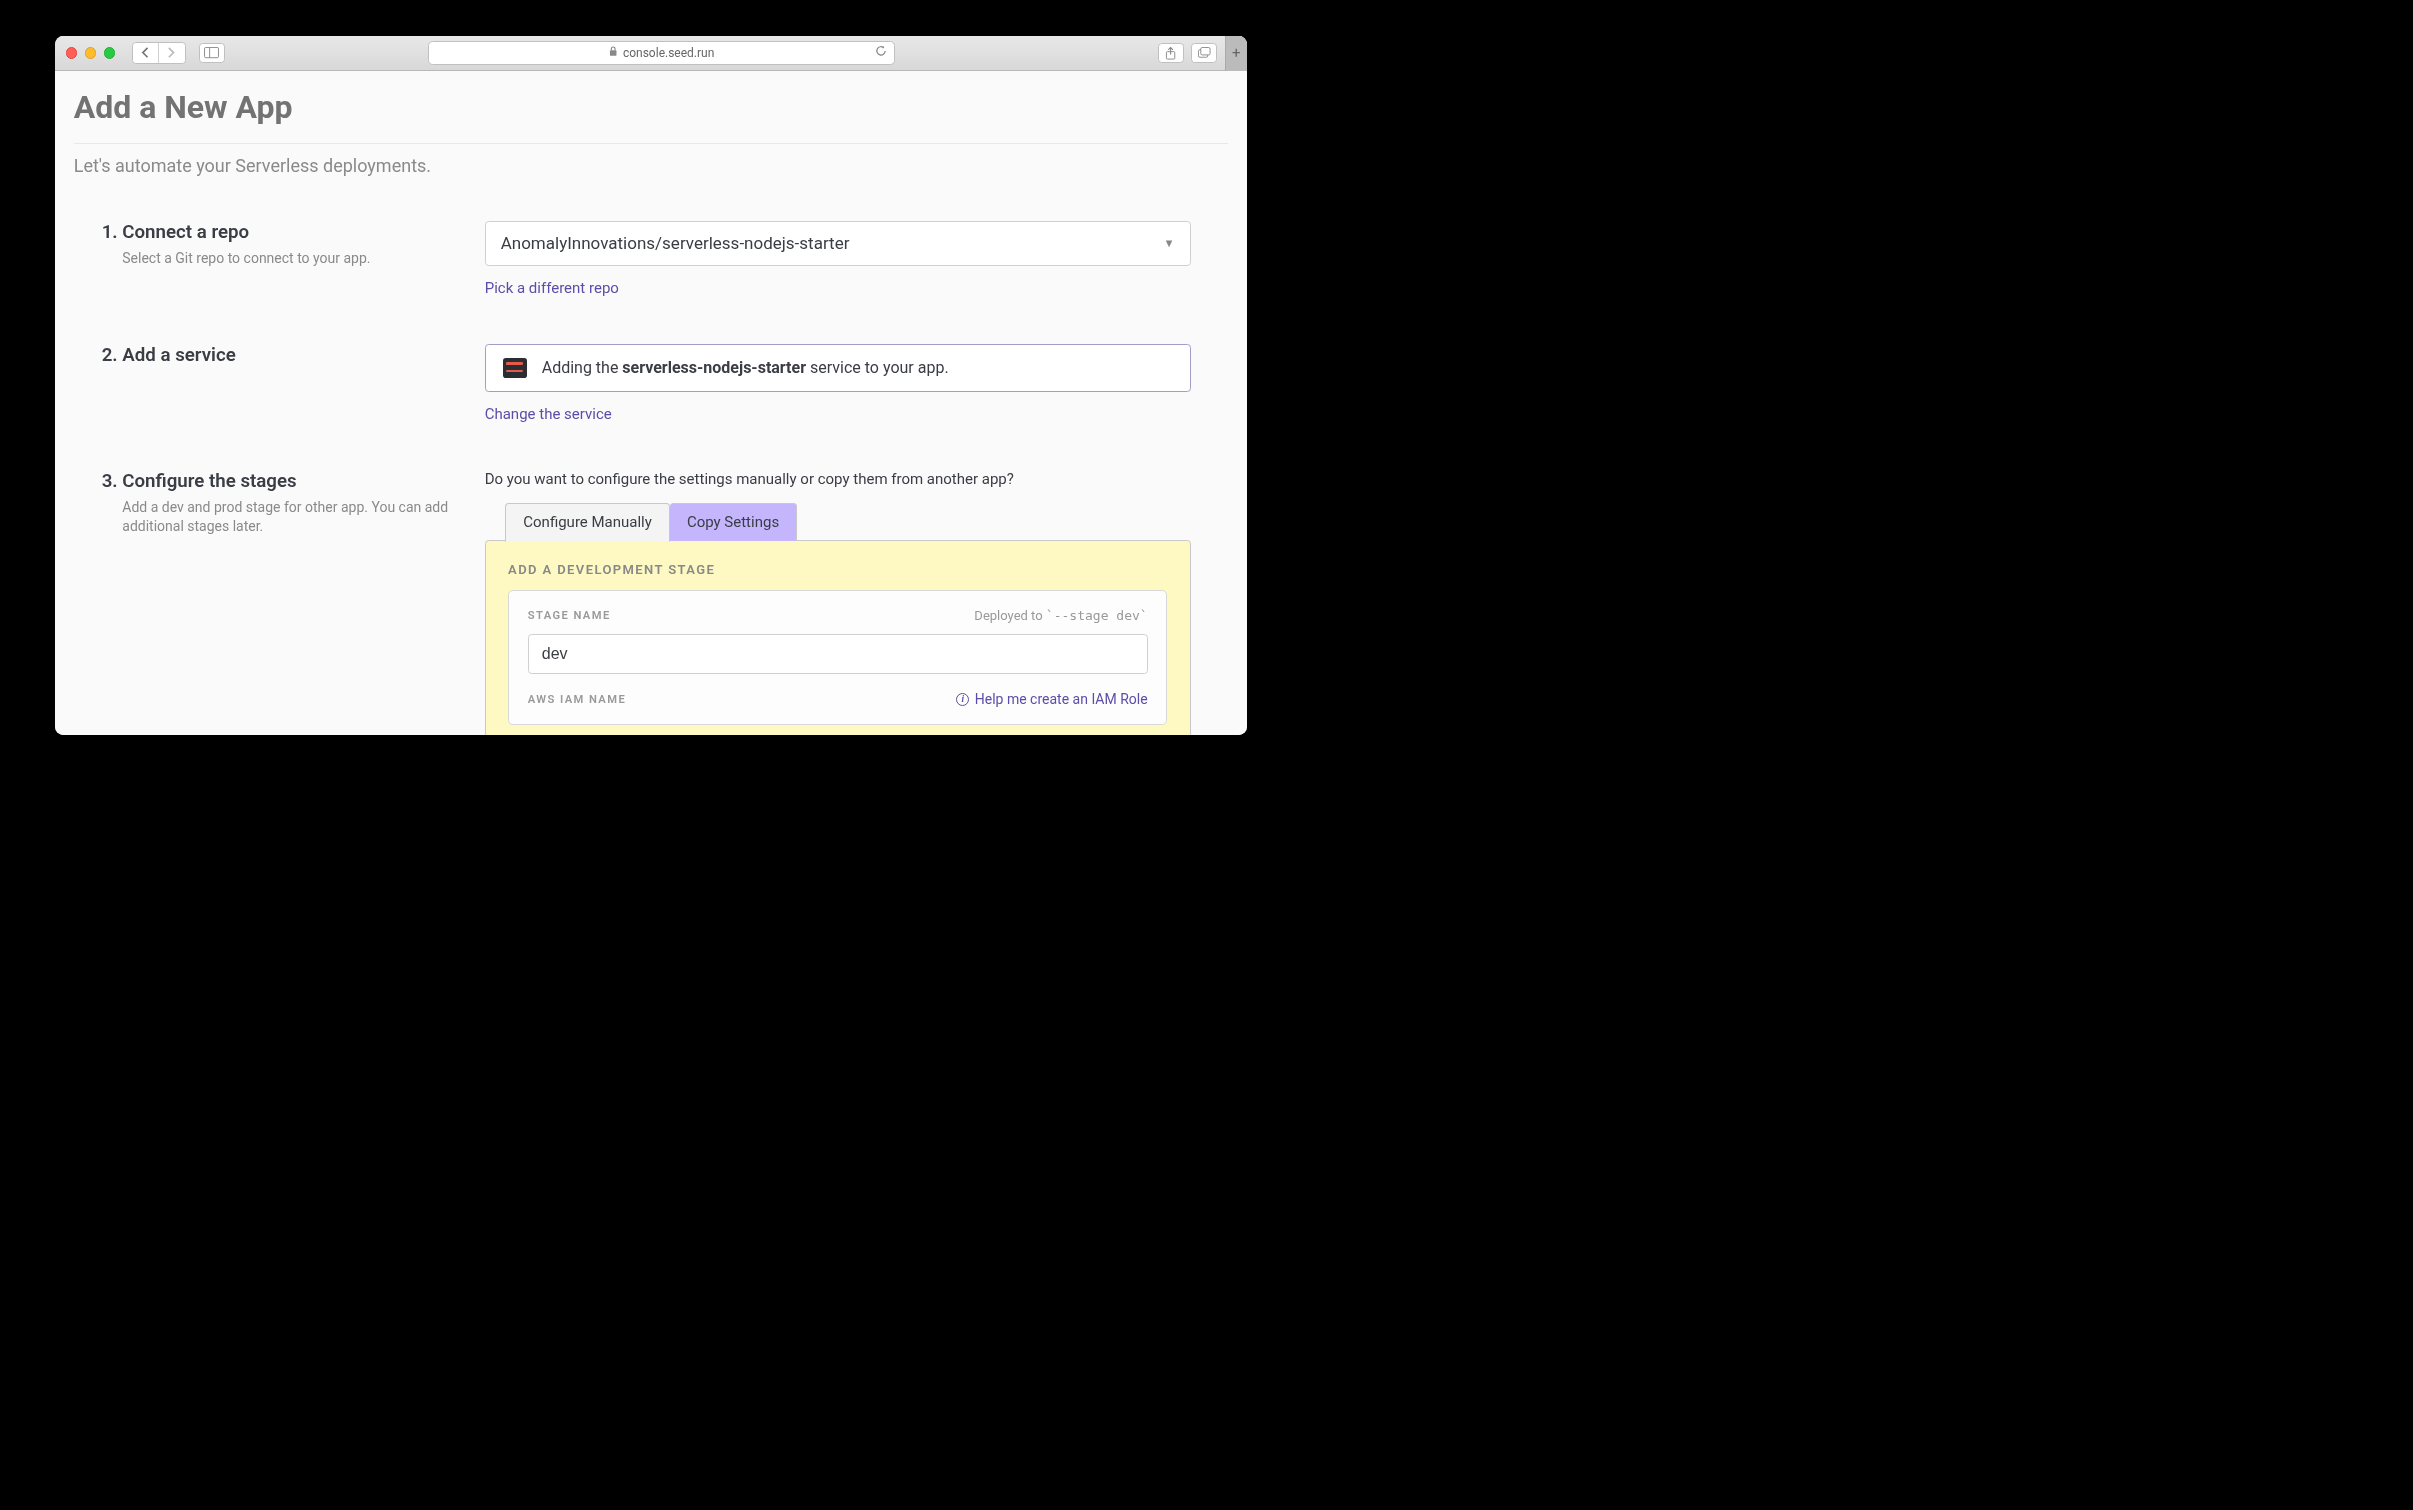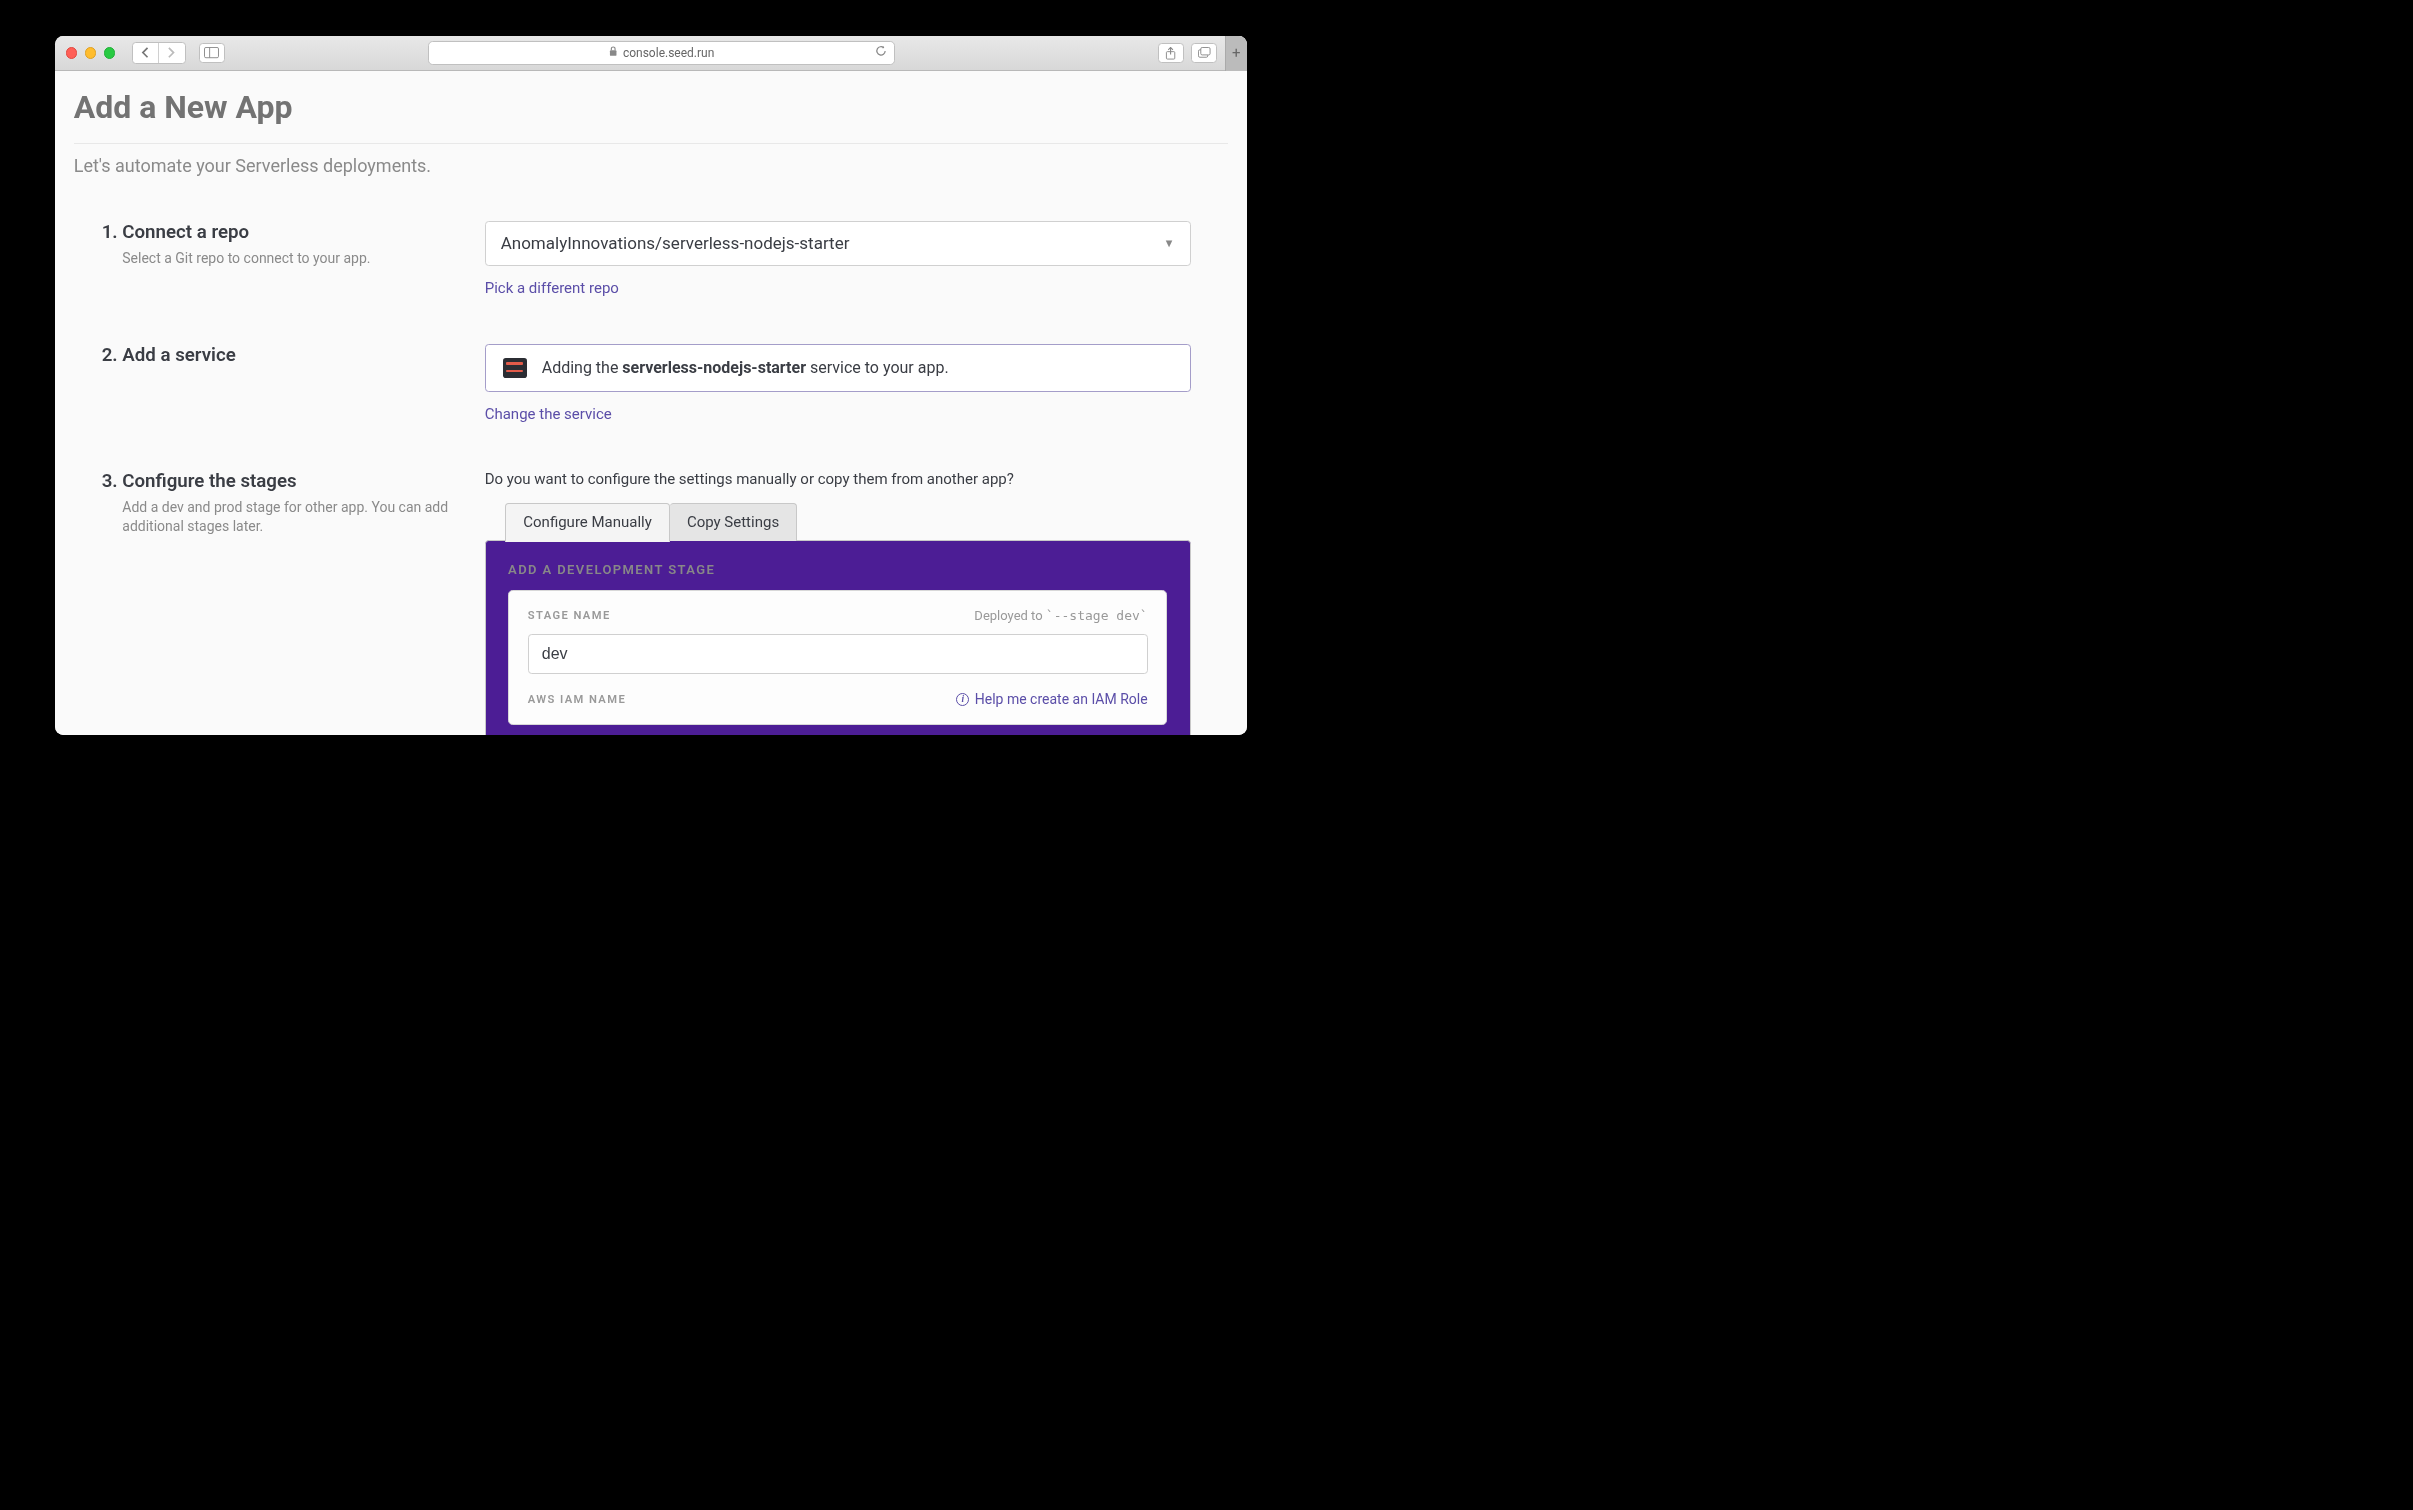--- a/index.html
+++ b/index.html
@@ -263,27 +263,27 @@
       cursor: pointer;
       border-top-left-radius: 3.7px;
       border-top-right-radius: 3.7px;
     }
     .tab-active {
       background: #f4f4f4;
       border-bottom: 0.9px solid #f4f4f4;
       margin-bottom: -0.9px;
     }
     .tab-inactive {
-      background: #e5e5e5;
+      background: #c4b5fd;
       border-left: none;
     }
     .panel {
       border: 0.9px solid #c8c8c8;
       border-radius: 3.7px;
-      background: #4c1d95;
+      background: #fef9c3;
       padding: 20.6px 22.4px 18.7px 22.4px;
       margin-top: -0.9px;
     }
     .panel-heading {
       font-size: 13px;
       font-weight: 600;
       letter-spacing: 1.4px;
       color: #888;
       margin-bottom: 13px;
     }

